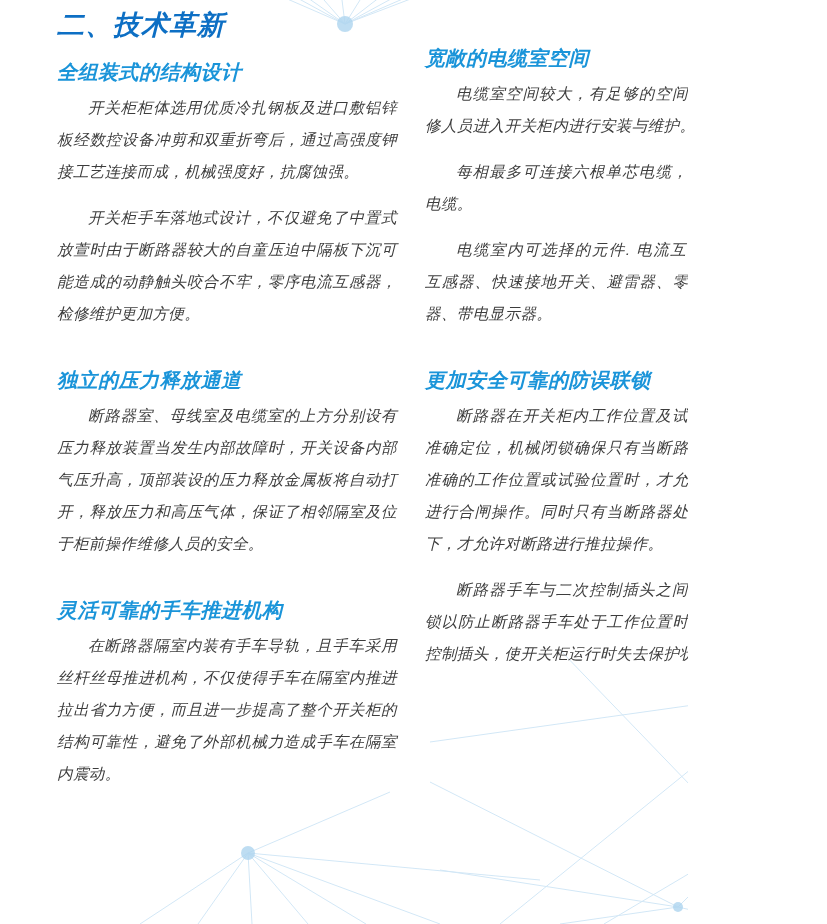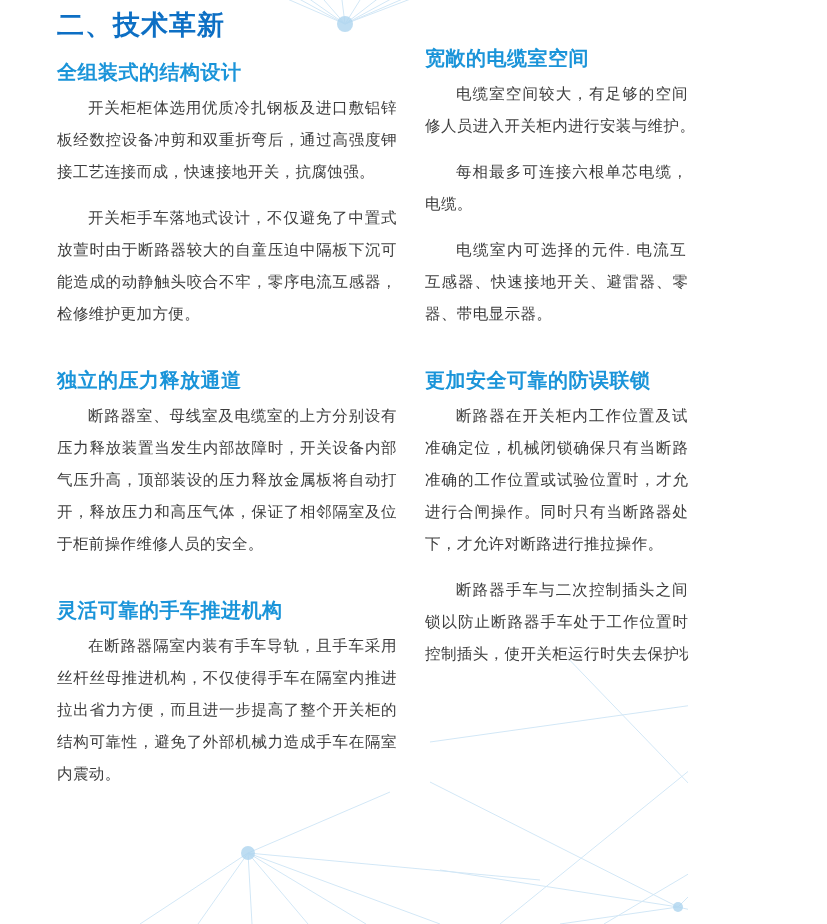--- a/index.html
+++ b/index.html
@@ -4,21 +4,21 @@
 <style>
   :root{
     --title-blue:#0d6fc4;
     --heading-blue:#1a94d9;
     --body-gray:#3d3d3d;
     --deco-blue:#aed4ef;
   }
   html,body{margin:0;padding:0;background:#ffffff;}
   .page{
     position:relative;width:688px;height:924px;background:#ffffff;
-    overflow:hidden;font-family:"Liberation Sans",sans-serif;
+    overflow:hidden;font-family:"Liberation Sans",sans-serif;font-style:italic;
   }
   .deco{position:absolute;left:0;top:0;width:827px;height:924px;z-index:0;}
   .content{
     position:absolute;left:57px;top:8px;width:714px;z-index:1;
     display:flex;gap:28px;
   }
   .col-left{width:340px;}
   .col-right{width:346px;}
   h1.page-title{
     font-size:27px;line-height:34px;font-weight:bold;color:var(--title-blue);
@@ -95,21 +95,21 @@
       <circle cx="773" cy="919" r="4"></circle>
     </g>
   </svg>
 
   <div class="content">
 
     <div class="col-left">
       <h1 class="page-title">二、技术革新</h1>
 
       <h2 class="section-heading first-left">全组装式的结构设计</h2>
-      <p class="body indent">开关柜柜体选用优质冷扎钢板及进口敷铝锌板经数控设备冲剪和双重折弯后，通过高强度钾接工艺连接而成，快速接地开关，抗腐蚀强。</p>
+      <p class="body indent">开关柜柜体选用优质冷扎钢板及进口敷铝锌板经数控设备冲剪和双重折弯后，通过高强度钾接工艺连接而成，机械强度好，抗腐蚀强。</p>
       <p class="body indent">开关柜手车落地式设计，不仅避免了中置式放萱时由于断路器较大的自童压迫中隔板下沉可能造成的动静触头咬合不牢，零序电流互感器，检修维护更加方便。</p>
 
       <h2 class="section-heading">独立的压力释放通道</h2>
       <p class="body indent">断路器室、母线室及电缆室的上方分别设有压力释放装置当发生内部故障时，开关设备内部气压升高，顶部装设的压力释放金属板将自动打开，释放压力和高压气体，保证了相邻隔室及位于柜前操作维修人员的安全。</p>
 
       <h2 class="section-heading">灵活可靠的手车推进机构</h2>
       <p class="body indent">在断路器隔室内装有手车导轨，且手车采用丝杆丝母推进机构，不仅使得手车在隔室内推进拉出省力方便，而且进一步提高了整个开关柜的结构可靠性，避免了外部机械力造成手车在隔室内震动。</p>
 
     </div>
 

